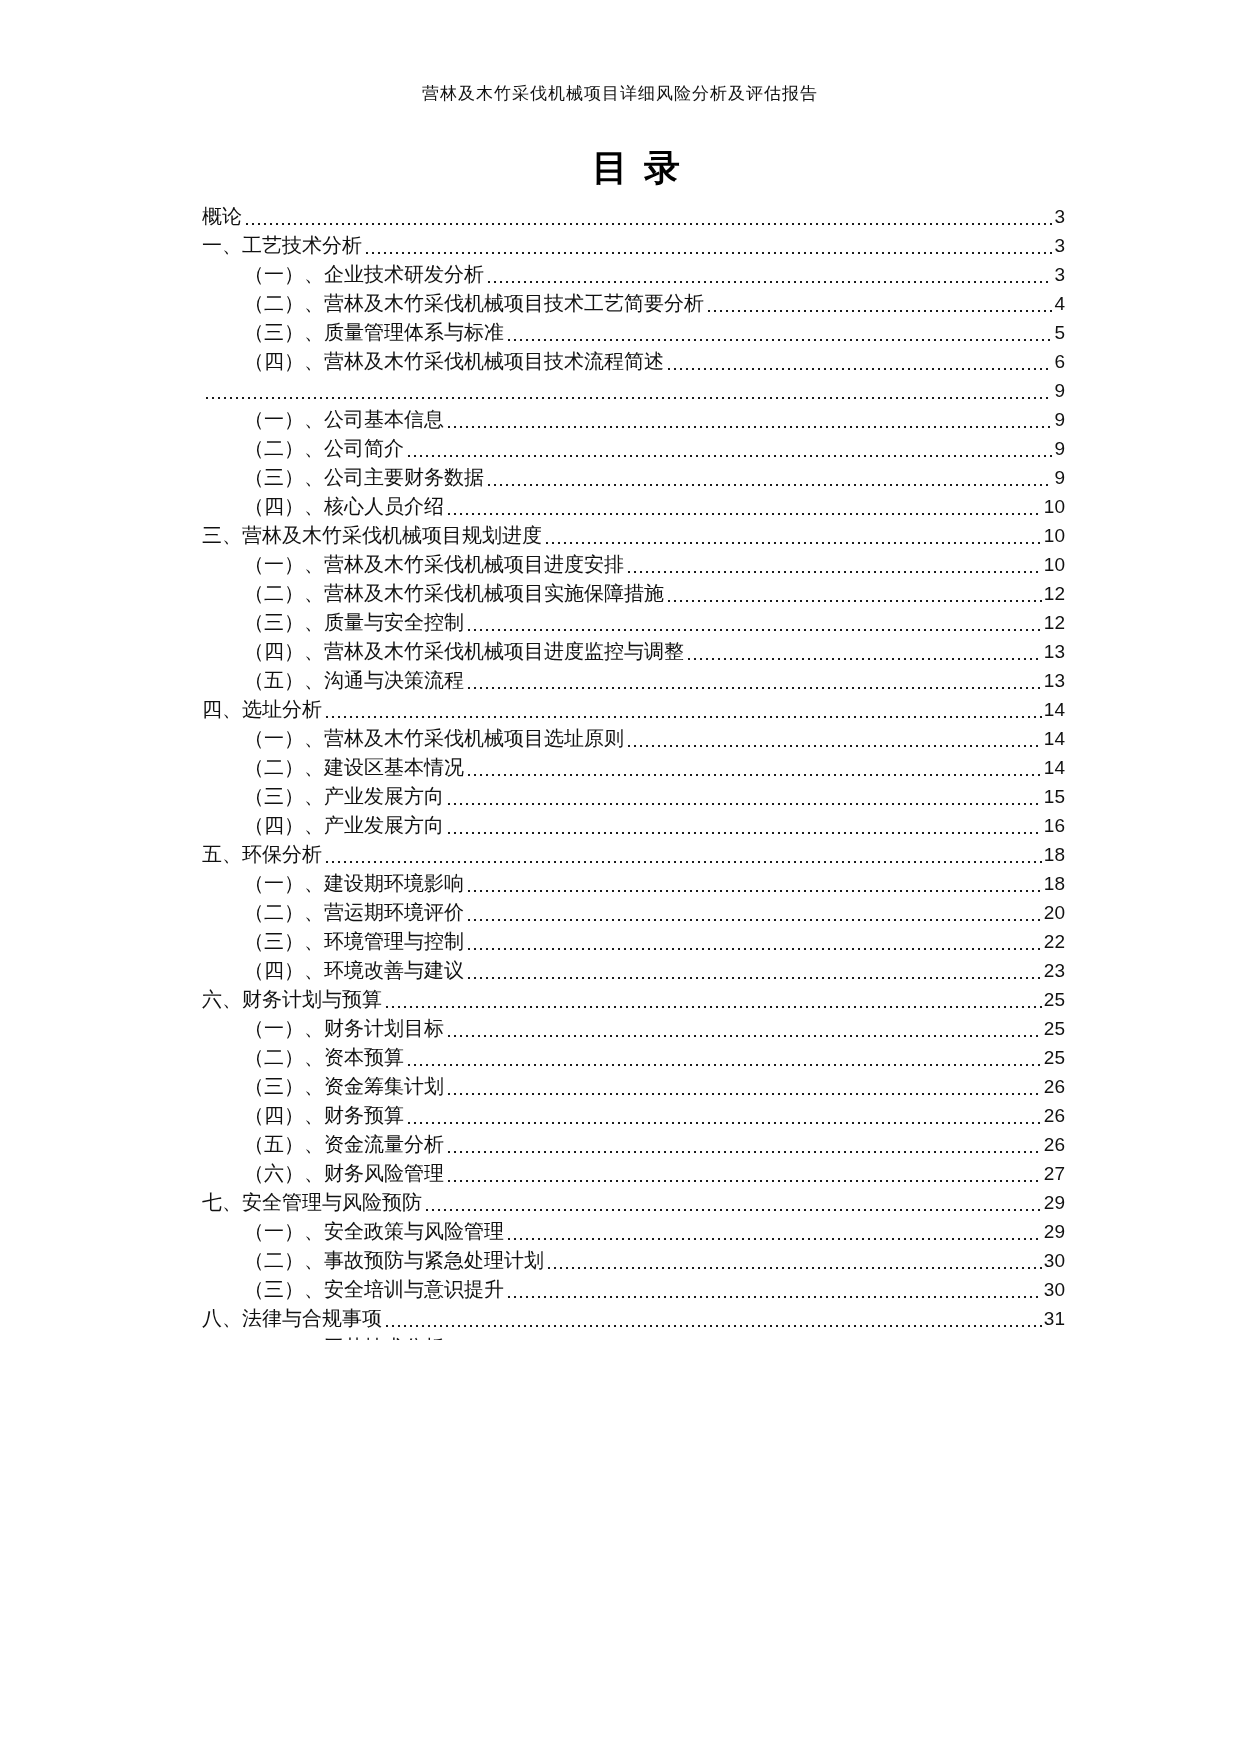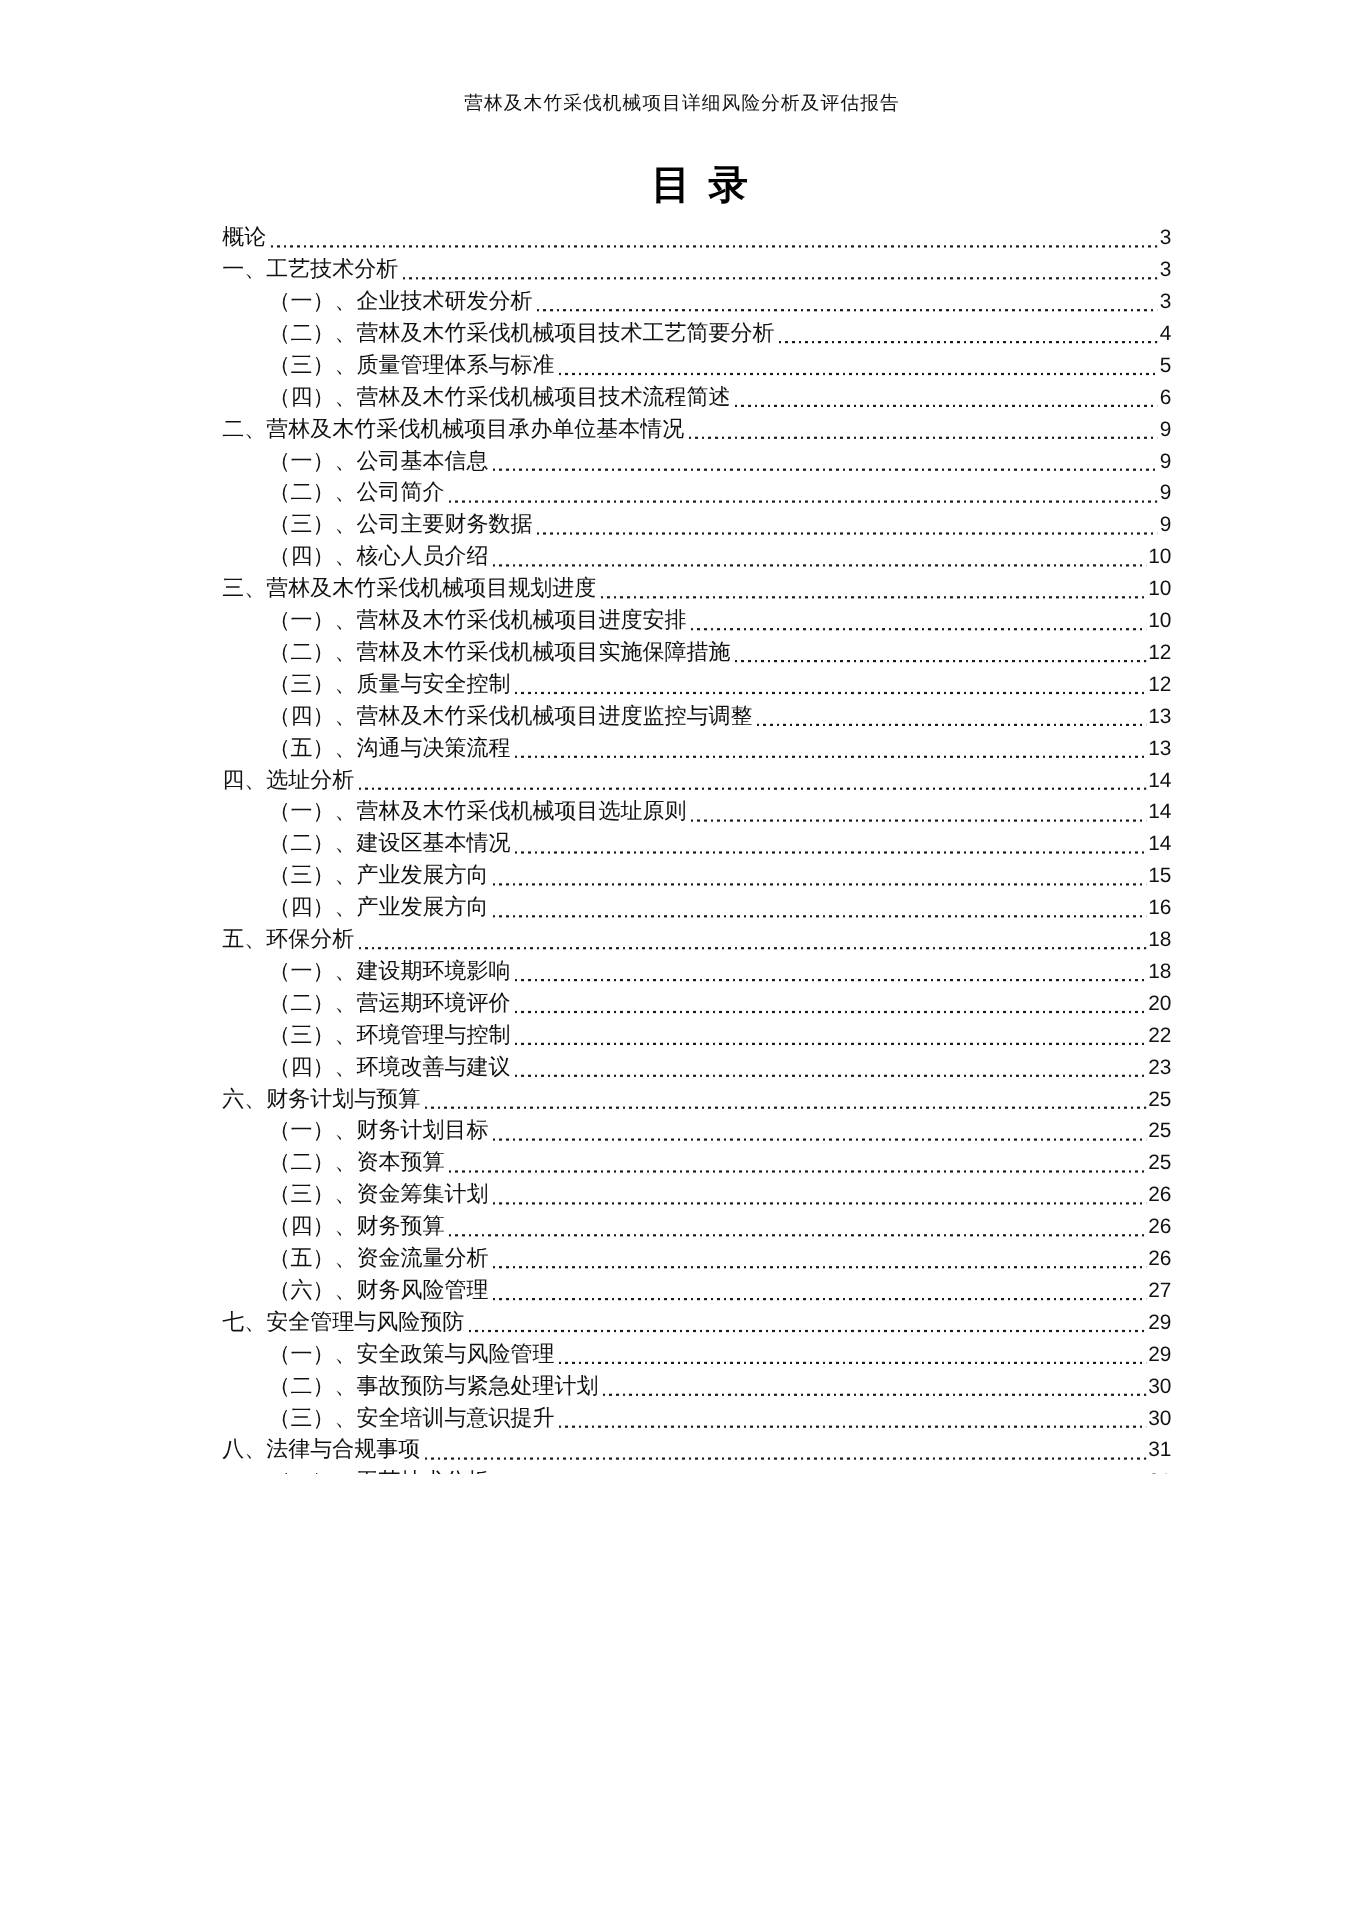--- a/index.html
+++ b/index.html
@@ -116,21 +116,20 @@
     <span class="toc-label">（三）、质量管理体系与标准</span>
     <span class="toc-leader"></span>
     <span class="toc-page">5</span>
   </a>
       <a class="toc-row level-1">
     <span class="toc-label">（四）、营林及木竹采伐机械项目技术流程简述</span>
     <span class="toc-leader"></span>
     <span class="toc-page">6</span>
   </a>
       <a class="toc-row level-0">
-    <span class="toc-label">二、营林及木竹采伐机械项目承办单位基本情况</span>
     <span class="toc-leader"></span>
     <span class="toc-page">9</span>
   </a>
       <a class="toc-row level-1">
     <span class="toc-label">（一）、公司基本信息</span>
     <span class="toc-leader"></span>
     <span class="toc-page">9</span>
   </a>
       <a class="toc-row level-1">
     <span class="toc-label">（二）、公司简介</span>

